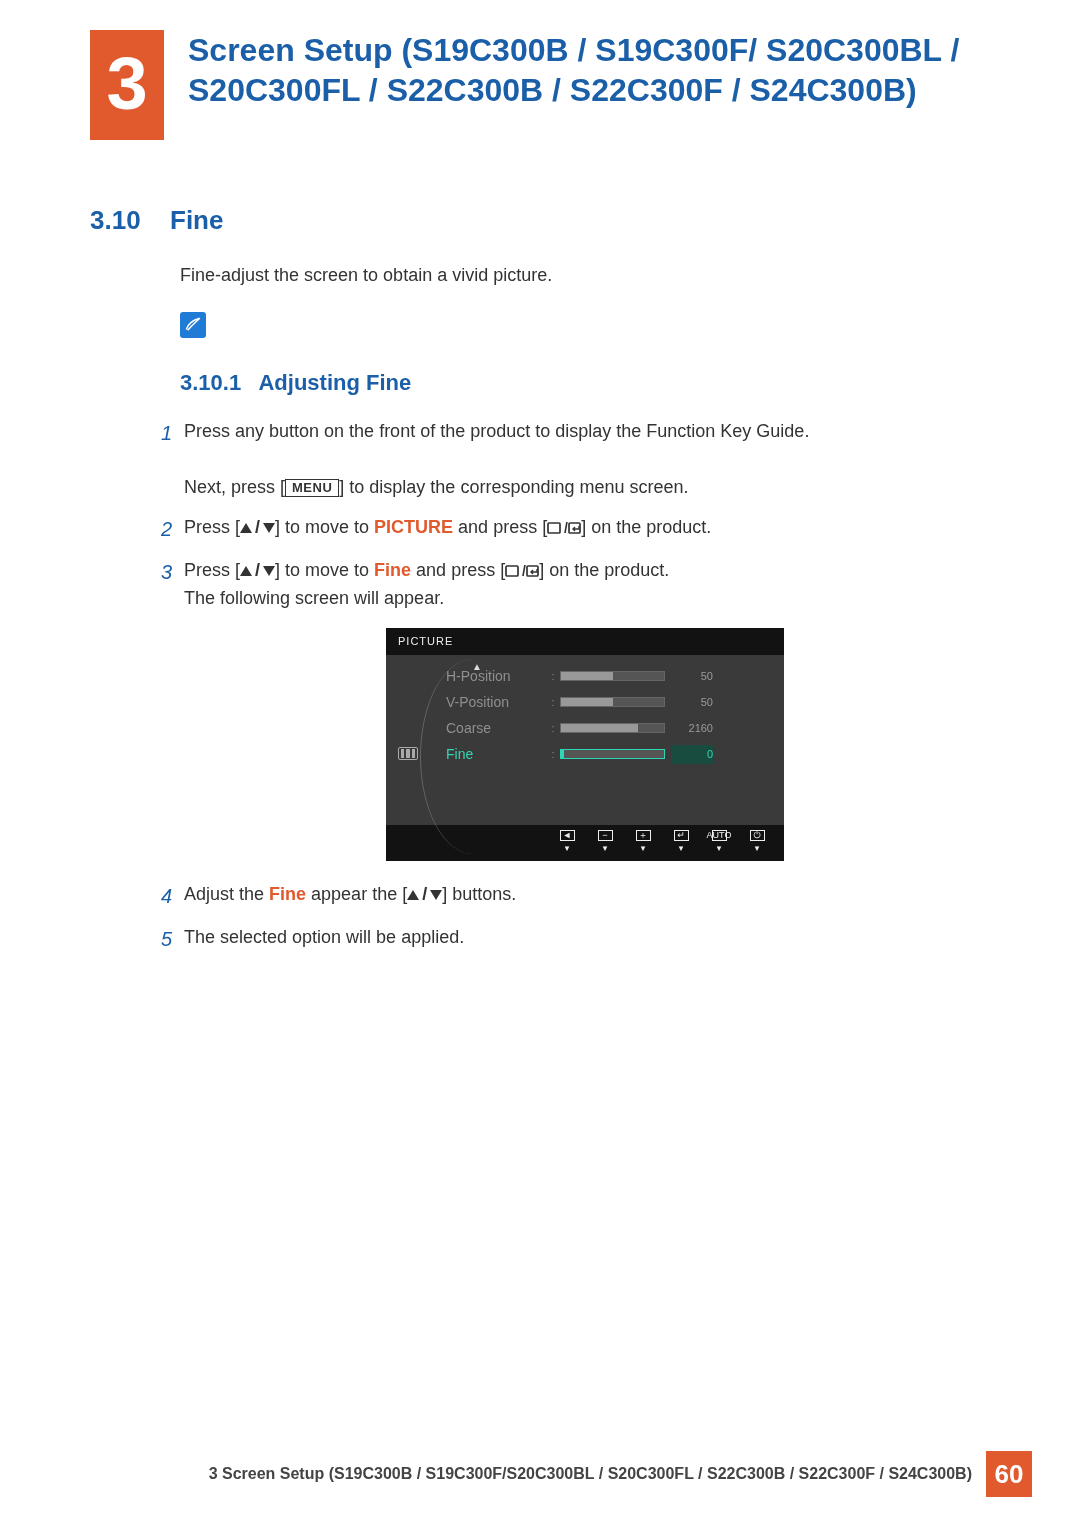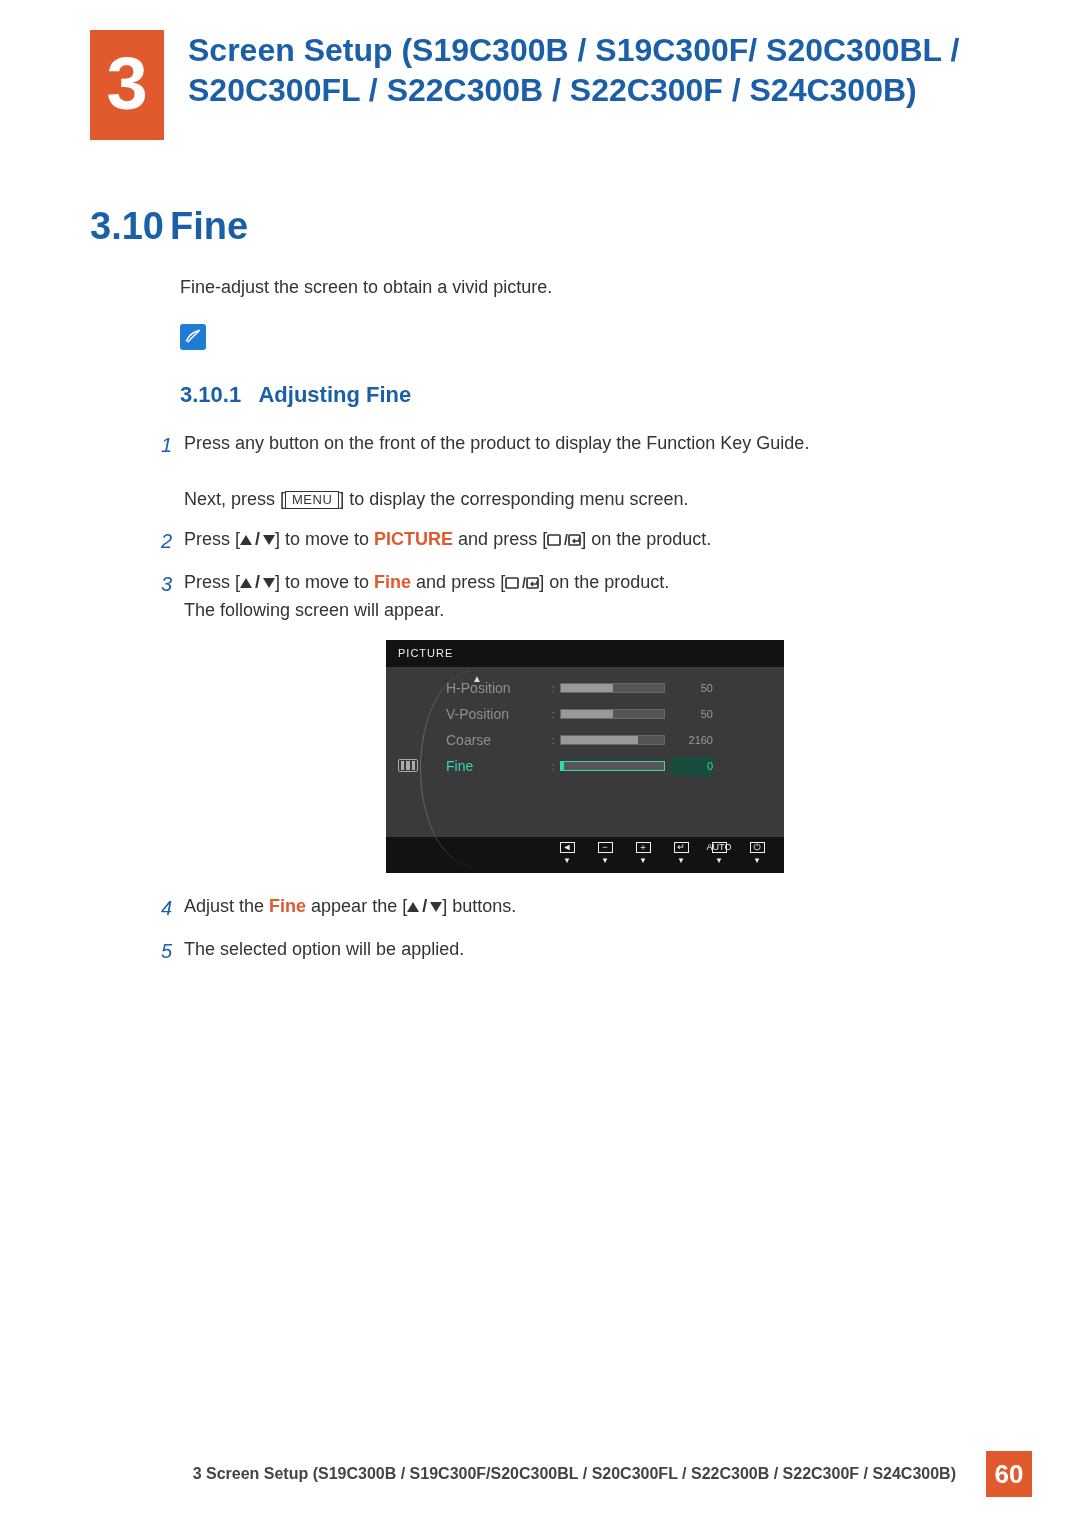--- a/index.html
+++ b/index.html
@@ -30,21 +30,21 @@
   .chapter-title {
     color: #1a5fa8;
     font-size: 32px;
     font-weight: bold;
     padding-left: 24px;
     line-height: 1.25;
   }
   .section-row {
     display: flex;
     padding: 65px 76px 0 90px;
-    font-size: 38px;
+    font-size: 26px;
     font-weight: bold;
     color: #1a5fa8;
   }
   .section-num { width: 80px; flex-shrink:0; }
   .section-title { }
   .content {
     padding: 26px 90px 0 180px;
     font-size: 18px;
     line-height: 1.55;
     color: #333;
@@ -86,21 +86,21 @@
     text-align: right;
     padding-right: 12px;
   }
   ol.steps li .t { flex: 1; }
   .picture { color:#e15a2e; font-weight:bold; }
   .fine { color:#e15a2e; font-weight:bold; }
   .menu-box {
     border: 1.6px solid #333;
     padding: 0 6px;
     font-size: 13px;
-    font-weight: normal;
+    font-weight: bold;
     letter-spacing: 0.5px;
     vertical-align: 1px;
     display:inline-block;
     line-height: 16px;
   }
   .tri-up, .tri-down {
     display:inline-block;
     width:0; height:0;
     border-left:6px solid transparent;
     border-right:6px solid transparent;
@@ -192,21 +192,21 @@
     position:absolute;
     bottom: 30px;
     right: 48px;
     display:flex;
     align-items:center;
   }
   .foot-text {
     font-size: 16px;
     color:#444;
     font-weight:bold;
-    margin-right: 30px;
+    margin-right: 14px;
   }
   .page-num-box {
     width: 46px; height:46px;
     background:#e15a2e;
     color:#fff;
     font-size:26px;
     font-weight:bold;
     text-align:center;
     line-height:46px;
   }

